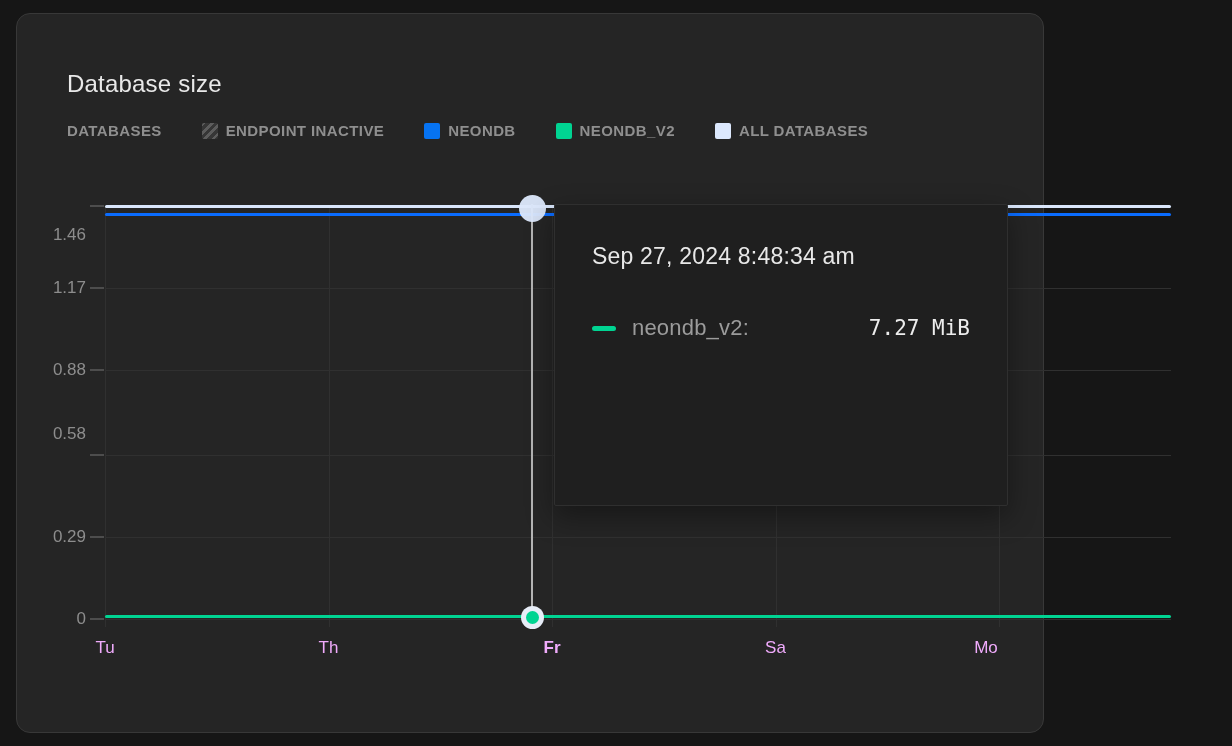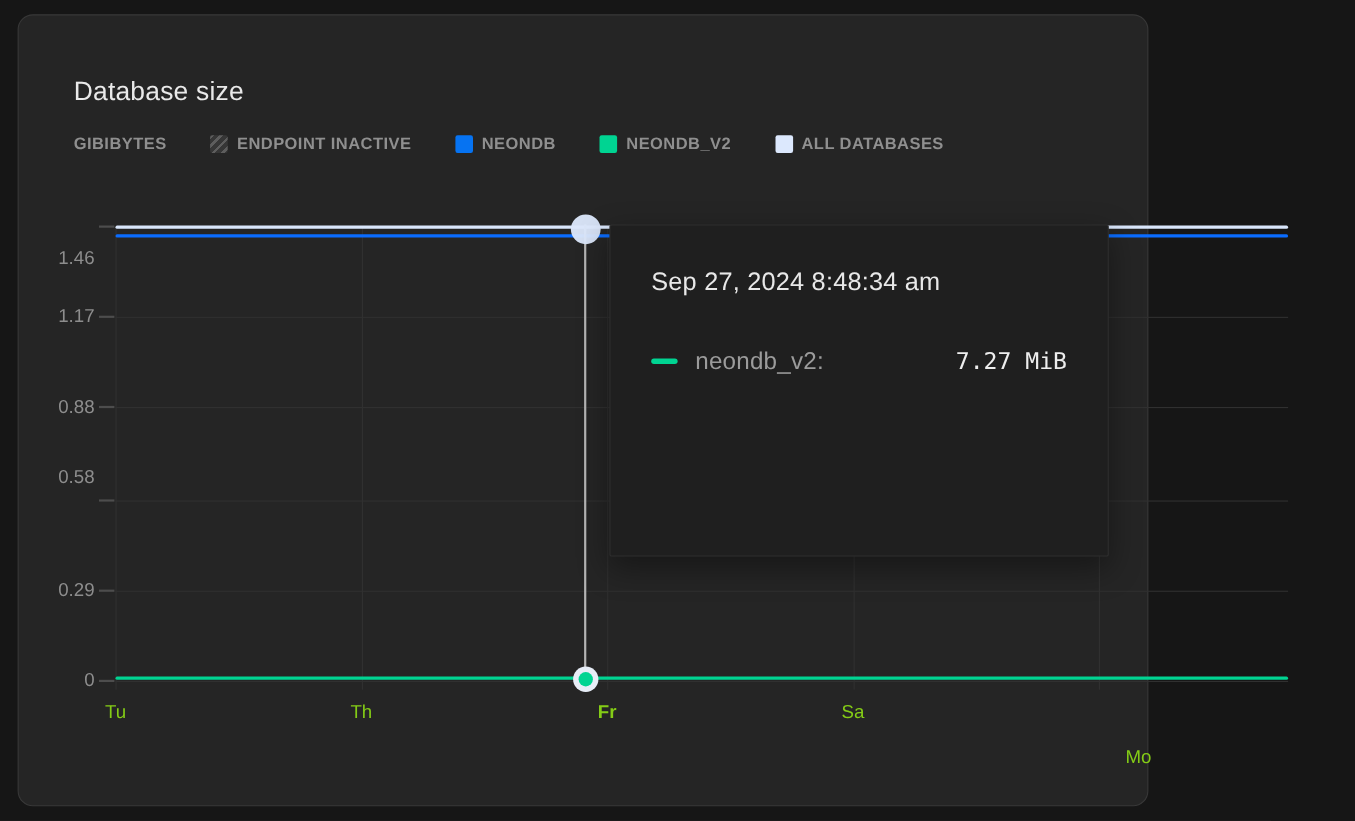--- a/index.html
+++ b/index.html
@@ -37,21 +37,21 @@
   .chart{position:absolute;inset:0;}
   .hgrid{position:absolute;height:1px;background:#303030;z-index:1;}
   .vgrid{position:absolute;width:1px;background:#303030;z-index:1;}
   .ydash{position:absolute;width:14px;height:2px;background:#4d4d4d;z-index:1;}
   .ylabel{
     position:absolute;left:0;width:69px;text-align:right;
     font-size:17px;color:#8d8d8d;z-index:2;
   }
   .xlabel{
     position:absolute;width:48px;text-align:center;top:624px;
-    font-size:17px;color:#84cc16;font-weight:500;z-index:2;
+    font-size:17px;color:#f0abfc;font-weight:500;z-index:2;
   }
   .series-line{position:absolute;height:3px;border-radius:2px;z-index:3;}
   .crosshair{position:absolute;width:2px;background:#b4b4b4;z-index:4;}
   .marker{position:absolute;border-radius:50%;z-index:5;}
   .tooltip{
     position:absolute;left:537px;top:190px;width:454px;height:302px;
     box-sizing:border-box;background:#1f1f1f;border:1px solid #2f2f2f;
     border-radius:2px;padding:34px 37px 0 37px;z-index:10;
     box-shadow:0 10px 28px rgba(0,0,0,.38);
   }
@@ -67,21 +67,21 @@
     font-size:21px;color:#ededed;
   }
 </style>
 </head>
 <body>
 
 <div class="card">
   <div class="title">Database size</div>
 
   <div class="legend">
-    <span class="legend-unit">GIBIBYTES</span>
+    <span class="legend-unit">DATABASES</span>
 
   <div class="legend-item">
         <span class="swatch hatch"></span>
         <span>ENDPOINT INACTIVE</span>
       </div>
       <div class="legend-item">
         <span class="swatch" style="background: rgb(6, 115, 242);"></span>
         <span>NEONDB</span>
       </div>
       <div class="legend-item">
@@ -113,21 +113,21 @@
       <div class="hgrid" style="left: 88px; top: 440.932px; width: 1066px;"></div>
       <div class="ylabel" style="top: 346.068px;">0.88</div>
       <div class="ydash" style="left: 73px; top: 355.068px;"></div>
       <div class="hgrid" style="left: 88px; top: 356.068px; width: 1066px;"></div>
       <div class="ylabel" style="top: 264.034px;">1.17</div>
       <div class="ydash" style="left: 73px; top: 273.034px;"></div>
       <div class="hgrid" style="left: 88px; top: 274.034px; width: 1066px;"></div>
       <div class="ylabel" style="top: 182px; margin-top: 29px;">1.46</div>
       <div class="ydash" style="left: 73px; top: 191px;"></div>
       <div class="hgrid" style="left: 88px; top: 192px; width: 1066px;"></div>
-      <div class="xlabel" style="left: 994px; margin-top: 41px;">Mo</div>
+      <div class="xlabel" style="left: 945px;">Mo</div>
       <div class="vgrid" style="left: 982px; top: 192px; height: 421px;"></div>
       <div class="xlabel" style="left: 734.5px;">Sa</div>
       <div class="vgrid" style="left: 758.5px; top: 192px; height: 421px;"></div>
       <div class="xlabel" style="left: 511px; font-weight: bold;">Fr</div>
       <div class="vgrid" style="left: 535px; top: 192px; height: 421px;"></div>
       <div class="xlabel" style="left: 287.5px;">Th</div>
       <div class="vgrid" style="left: 311.5px; top: 192px; height: 421px;"></div>
       <div class="xlabel" style="left: 64px;">Tu</div>
       <div class="vgrid" style="left: 88px; top: 192px; height: 421px;"></div>
 

